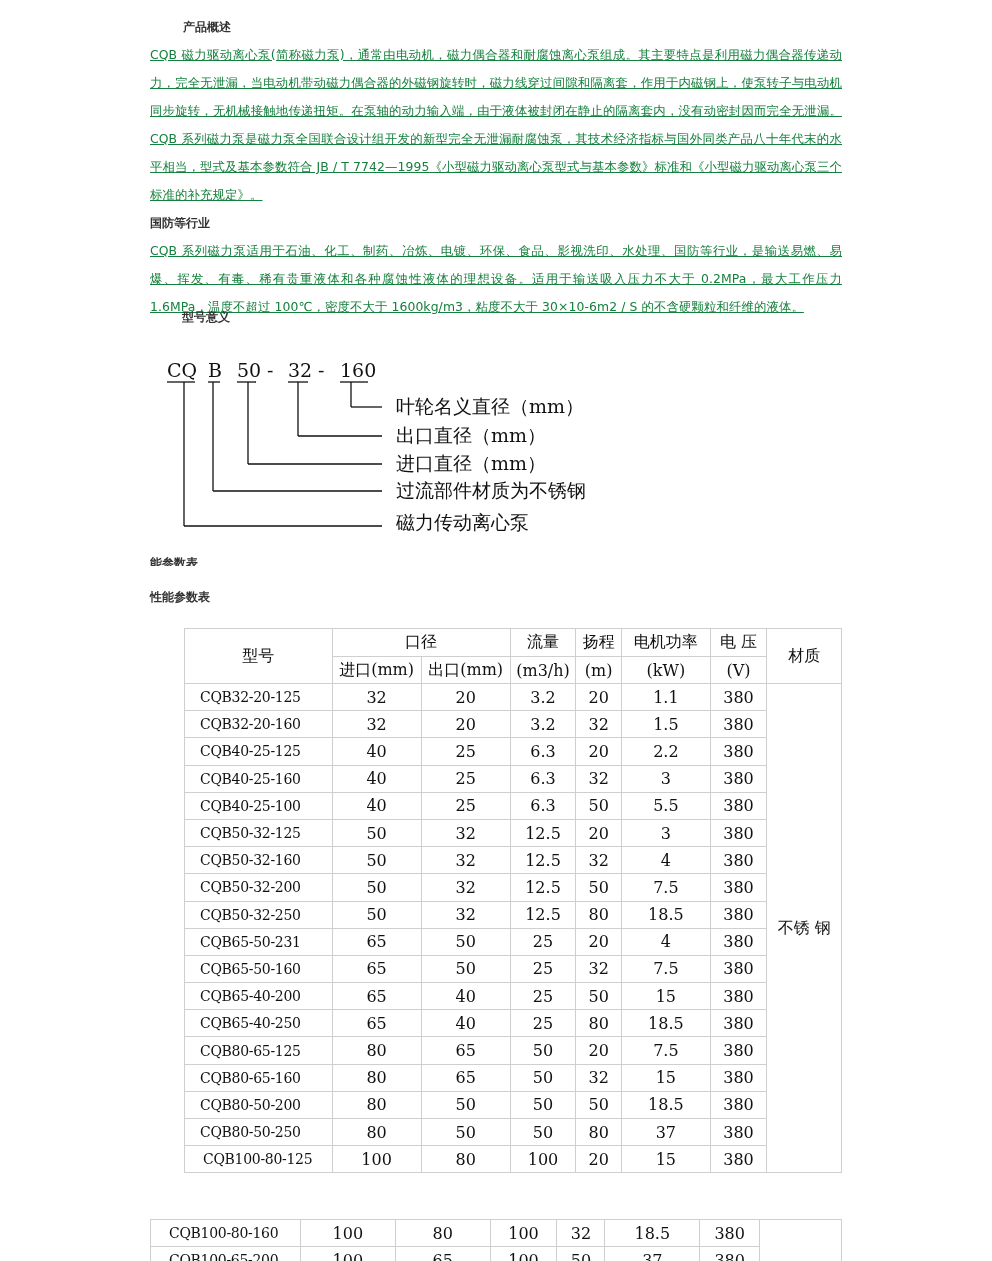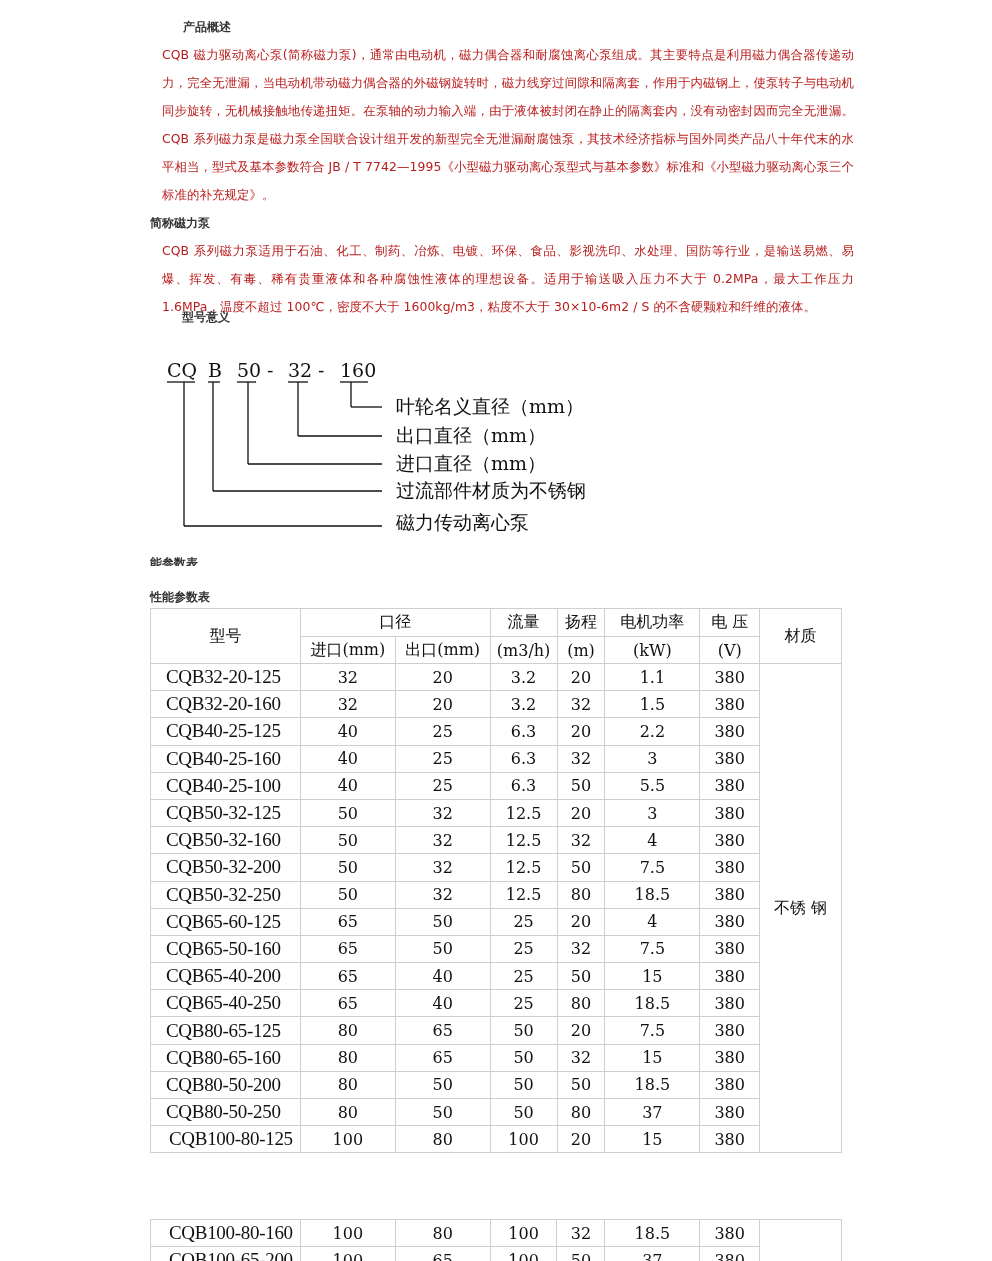--- a/index.html
+++ b/index.html
@@ -1,43 +1,43 @@
 <!DOCTYPE html>
 <html><head>
 <meta charset="utf-8">
 <style>
   html, body { margin:0; padding:0; background:#ffffff; }
   body { width:992px; height:1261px; position:relative; overflow:hidden;
          font-family:"DejaVu Sans", "Liberation Sans", sans-serif; color:#333333; }
   .content { position:absolute; left:150px; top:0; width:692px; }
   .heading { font-size:12px; font-weight:bold; color:#333; height:22px; line-height:22px; position:absolute; left:0; }
-  .para { position:absolute; left:12px; width:692px; font-size:12.4px; line-height:28px; color:#b91c1c; letter-spacing:0.1px; text-align:justify; }
+  .para { position:absolute; left:0; width:692px; font-size:12.4px; line-height:28px; color:#15803d; letter-spacing:0.1px; text-align:justify;text-decoration:underline; }
   .diagram { position:absolute; left:0; top:352px; width:460px; height:190px; }
   .diagram svg text { font-family:"DejaVu Serif", "Liberation Serif", serif; fill:#111; }
   table.params { position:absolute; left:0; border-collapse:collapse; table-layout:fixed;
                  font-family:"DejaVu Serif", "Liberation Serif", serif; color:#111; }
   table.params td { border:1px solid #cfcfcf; text-align:center; vertical-align:middle; padding:0; font-size:16px; }
-  table.params td.model { text-align:left; padding-left:15px; font-size:19px; white-space:nowrap; letter-spacing:-0.3px;font-family:Liberation Serif, serif; }
+  table.params td.model { text-align:left; padding-left:15px; font-size:14px; white-space:nowrap; letter-spacing:-0.3px; }
   table.params td.model.long { padding-left:18px; }
   .hdr-big { font-size:17px; }
   .hdr-sub { font-size:15px; }
   .col-material { font-size:17px; }
-  #t1 { top:608px; }
+  #t1 { top:628px;margin-left:34px; }
   #t2 { top:1219px; }
   #t1 tr.row td, #t2 tr.row td { height:26.2px; }
 </style>
 </head>
 <body>
 
 <div class="content">
 
   <div class="heading" style="top:16px;margin-left:33px;">产品概述</div>
   <div class="para" style="top:41px;">CQB 磁力驱动离心泵(简称磁力泵)，通常由电动机，磁力偶合器和耐腐蚀离心泵组成。其主要特点是利用磁力偶合器传递动力，完全无泄漏，当电动机带动磁力偶合器的外磁钢旋转时，磁力线穿过间隙和隔离套，作用于内磁钢上，使泵转子与电动机同步旋转，无机械接触地传递扭矩。在泵轴的动力输入端，由于液体被封闭在静止的隔离套内，没有动密封因而完全无泄漏。CQB 系列磁力泵是磁力泵全国联合设计组开发的新型完全无泄漏耐腐蚀泵，其技术经济指标与国外同类产品八十年代末的水平相当，型式及基本参数符合 JB / T 7742—1995《小型磁力驱动离心泵型式与基本参数》标准和《小型磁力驱动离心泵三个标准的补充规定》。</div>
 
-  <div class="heading" style="top:212px;">简称磁力泵</div>
+  <div class="heading" style="top:212px;">国防等行业</div>
   <div class="para" style="top:237px;">CQB 系列磁力泵适用于石油、化工、制药、冶炼、电镀、环保、食品、影视洗印、水处理、国防等行业，是输送易燃、易爆、挥发、有毒、稀有贵重液体和各种腐蚀性液体的理想设备。适用于输送吸入压力不大于 0.2MPa，最大工作压力 1.6MPa，温度不超过 100℃，密度不大于 1600kg/m3，粘度不大于 30×10-6m2 / S 的不含硬颗粒和纤维的液体。</div>
 
   <div class="heading" style="top:306px;margin-left:32px;">型号意义</div>
 
   <div class="diagram">
     <svg width="460" height="190" viewBox="0 0 460 190" xmlns="http://www.w3.org/2000/svg">
       <g stroke="#111" stroke-width="1.3" fill="none">
 
         <line x1="17" y1="30" x2="45" y2="30"></line>
         <line x1="58" y1="30" x2="70" y2="30"></line>
@@ -185,21 +185,21 @@
         <tr class="row">
           <td class="model">CQB50-32-250</td>
           <td>50</td>
           <td>32</td>
           <td>12.5</td>
           <td>80</td>
           <td>18.5</td>
           <td>380</td>
         </tr>
         <tr class="row">
-          <td class="model">CQB65-60-125</td>
+          <td class="model">CQB65-50-231</td>
           <td>65</td>
           <td>50</td>
           <td>25</td>
           <td>20</td>
           <td>4</td>
           <td>380</td>
         </tr>
         <tr class="row">
           <td class="model">CQB65-50-160</td>
           <td>65</td>

